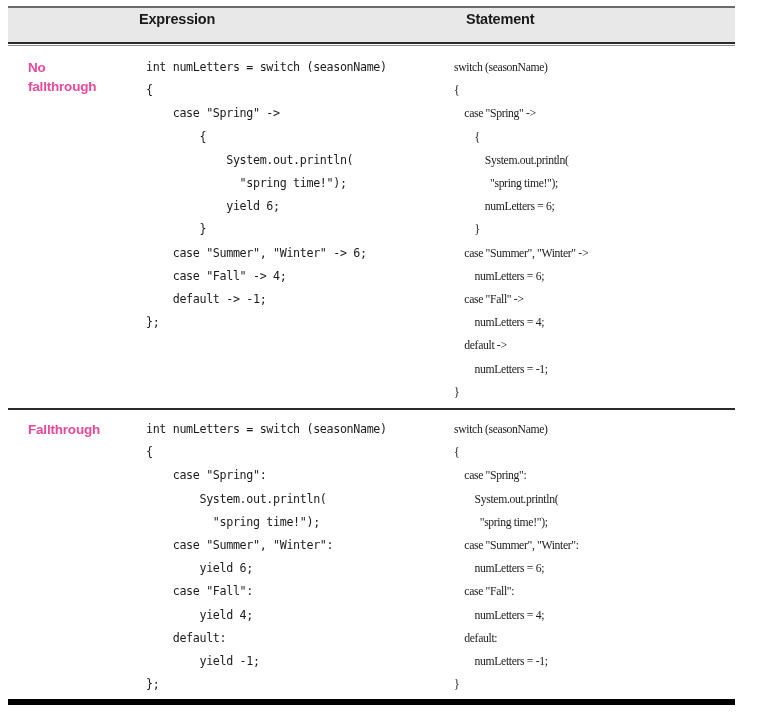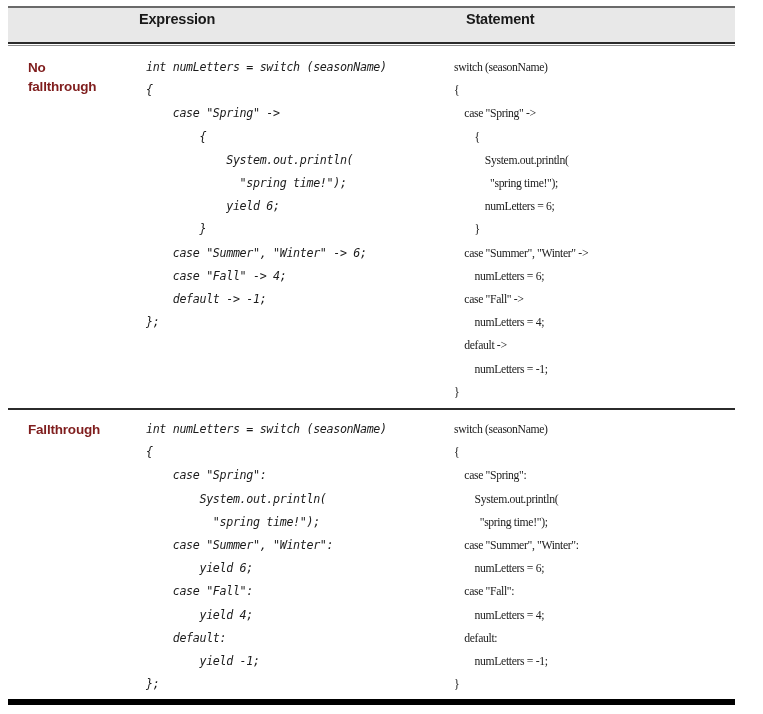--- a/index.html
+++ b/index.html
@@ -90,34 +90,34 @@
 
   .row-label {
     position: absolute;
     left: 28px;
     top: 6px;
     width: 105px;
     font-size: 13.5px;
     font-weight: bold;
     line-height: 19px;
     letter-spacing: -0.2px;
-    color: #7f1d1d;
+    color: #ec4899;
   }
 
   .code-cell {
     position: absolute;
     top: 4px;
     font-family: "DejaVu Sans Mono", "Liberation Mono", monospace;
     font-size: 11.7px;
     line-height: 23.2px;
     white-space: pre;
     color: #1b1b1b;
     letter-spacing: -0.35px;
   }
-  .code-cell.col-expression { left: 146px; width: 300px; font-style: italic; }
+  .code-cell.col-expression { left: 146px; width: 300px; }
   .code-cell.col-statement  { left: 454px; width: 300px; font-family: Liberation Serif, serif; }
 </style>
 </head>
 <body>
 
 <div class="table-wrap">
 
   <div class="header-row"></div>
   <div class="header-cell col-expression">Expression</div>
   <div class="header-cell col-statement">Statement</div>

